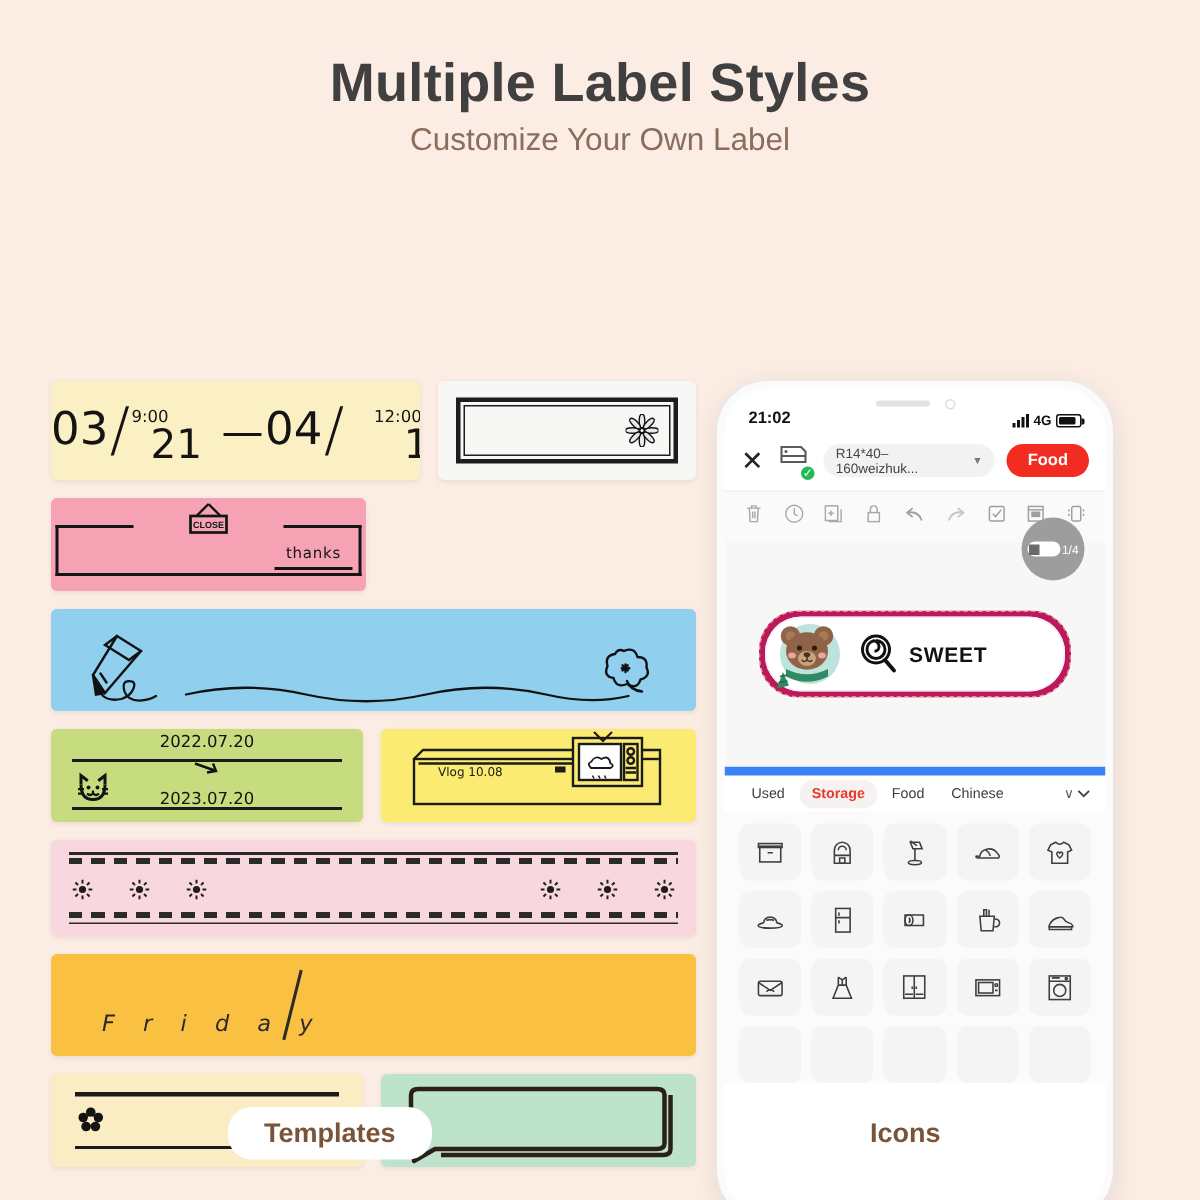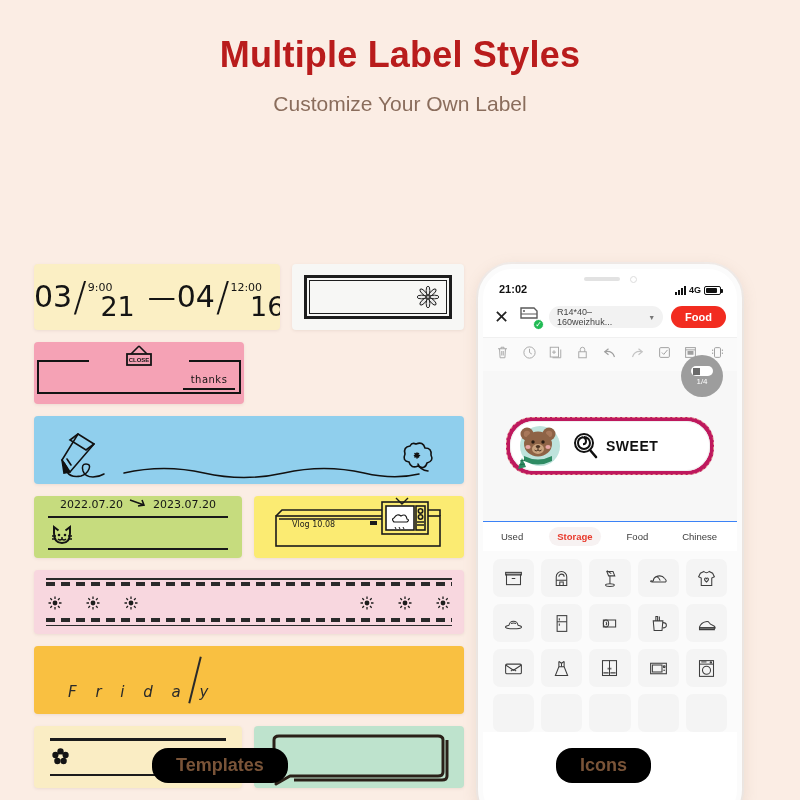--- a/index.html
+++ b/index.html
@@ -7,25 +7,25 @@
   body {
     background: #FBEDE4;
     font-family: "Liberation Sans", sans-serif;
     position: relative;
     overflow: hidden;
   }
 
   
   .header { text-align: center; padding-top: 34px; }
   .title {
-    font-size: 36px; font-weight: bold; color: #b91c1c;
+    font-size: 36px; font-weight: bold; color: #404040;
     letter-spacing: .2px;
   }
   .subtitle {
-    font-size: 21px; color: #8A6D5C; margin-top: 16px; font-weight: 400;
+    font-size: 21px; color: #8A6D5C; margin-top: 6px; font-weight: 400;
   }
 
   
   .stage { position: relative; width: 800px; height: 660px; }
 
   
   .labels {
     position: absolute; left: 34px; top: 148px;
     width: 430px;
   }
@@ -96,21 +96,21 @@
   .lbl-cat { width: 208px; height: 62px; background: #C6DC7E; position: relative; }
   .cat-top {
     position:absolute; left:14px; right:14px; top:20px; height:2px; background:#191919;
   }
   .cat-bot {
     position:absolute; left:14px; right:14px; bottom:8px; height:2px; background:#191919;
   }
   .cat-dates {
     position:absolute; left:0; right:0; top:2px; text-align:center;
     font-size:11px; color:#141414; font-family:"DejaVu Sans", sans-serif;
-    display:flex; align-items:center; justify-content:center; gap:6px;
+    display:flex; align-items:center; justify-content:center; gap:6px;flex-direction:column;
   }
   .cat-face { position:absolute; left:16px; top:28px; }
 
   
   .lbl-vlog { width: 210px; height: 62px; background: #FBEB72; position: relative; }
 
   
   .lbl-dots { width: 430px; height: 64px; background: #F8D7DF; position: relative; }
   .dl-line { position:absolute; left:12px; right:12px; height:1.5px; background:#2a2a2a;}
   .dl-dash {
@@ -204,59 +204,59 @@
     border-top:1px solid #f0f0f0;
   }
   .et-icon { opacity:.55; }
 
   .canvas-area {
     position: relative; height: 150px; background:#f7f7f7;
     display:flex; align-items:center; justify-content:center;
   }
   .page-badge {
     position:absolute; right:14px; top:-16px; width:42px; height:42px; border-radius:50%;
-    background:#9d9d9d; color:#fff; display:flex; flex-direction:column;
+    background:#9d9d9d; color:#fff; display:flex; flex-direction:row;
     align-items:center; justify-content:center; gap:1px; z-index:4;
   }
   .badge-pill { width:22px; height:10px; border-radius:5px; background:#fff; position:relative;}
   .badge-pill::before{content:"";position:absolute;left:1.5px;top:1.5px;width:7px;height:7px;background:#6a6a6a;}
   .badge-txt { font-size:8px; }
 
   .label-canvas {
     width: 208px; height: 58px; border:1px dashed #e28d8d; border-radius:26px;
     padding: 3px; background:#be185d;
   }
   .label-inner {
     width:100%; height:100%; background:#fff; border-radius:24px;
     display:flex; align-items:center; gap:7px; padding-left:6px;
     box-shadow: inset 0 0 0 1px #f0f0f0;
   }
   .sweet-text { font-size:14px; font-weight:bold; color:#111; letter-spacing:.5px;}
 
   .cat-tabs {
-    height: 30px; display:flex; align-items:center; gap:18px; padding: 0 10px;
-    background:#fff; border-top:1px solid #3b82f6;
+    height: 30px; display:flex; align-items:center; gap:2px; padding: 0 10px;
+    background:#fff; border-top:6px solid #3b82f6;
   }
   .tab { font-size:9.5px; color:#3c3c3c; padding: 4px 8px; border-radius:10px; cursor:pointer; }
   .tab.active { color:#E8392B; background:#f7f2f2; font-weight:bold; }
   .tab-more { margin-left:auto; font-size:9px; color:#555; display:flex; align-items:center; gap:2px;}
 
   .icon-grid {
     background:#fbfbfb; padding: 8px 10px 0 10px;
     display:grid; grid-template-columns: repeat(5, 1fr); gap: 7px;
   }
   .icon-cell {
     height: 38px; background:#f4f4f4; border-radius:7px;
     display:flex; align-items:center; justify-content:center; cursor:pointer;
   }
 
   
   .pills { position:absolute; bottom: 28px; left:0; right:0; }
   .pill {
-    position:absolute; background:#000000; color:#7A5438;
+    position:absolute; background:#ffffff; color:#7A5438;
     font-size:18px; font-weight:bold; padding: 7px 24px; border-radius:16px;
   }
   .pill-templates { left: 152px; }
   .pill-icons { left: 556px; }
 </style>
 </head>
 <body>
 
 <div class="header">
   <div class="title">Multiple Label Styles</div>
@@ -272,21 +272,21 @@
         <div class="datetxt">
           <span class="dnum">03</span>
           <span class="dslash">/</span>
           <span style="display:flex;flex-direction:column;">
             <span class="dsmall">9:00</span>
           </span>
           <span class="dday">21</span>
           <span class="ddash">—</span>
           <span class="dnum">04</span>
           <span class="dslash">/</span>
-          <span style="display:flex;flex-direction:column;">
+          <span style="display:flex;flex-direction:column;margin-left:19px;">
             <span class="dsmall">12:00</span>
           </span>
           <span class="dday">16</span>
         </div>
       </div>
 
       <div class="lbl lbl-frame">
         <div class="frame-outer">
           <div class="frame-inner">
             <svg width="22" height="22" viewBox="0 0 24 24">

